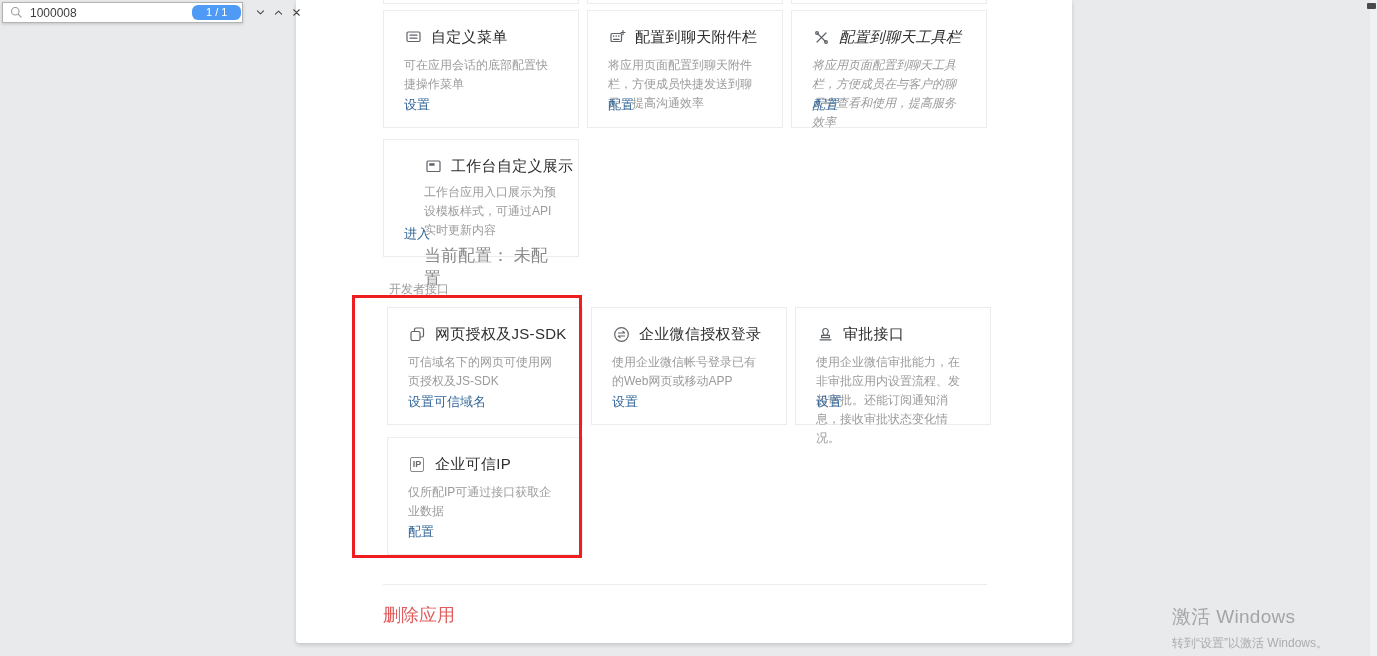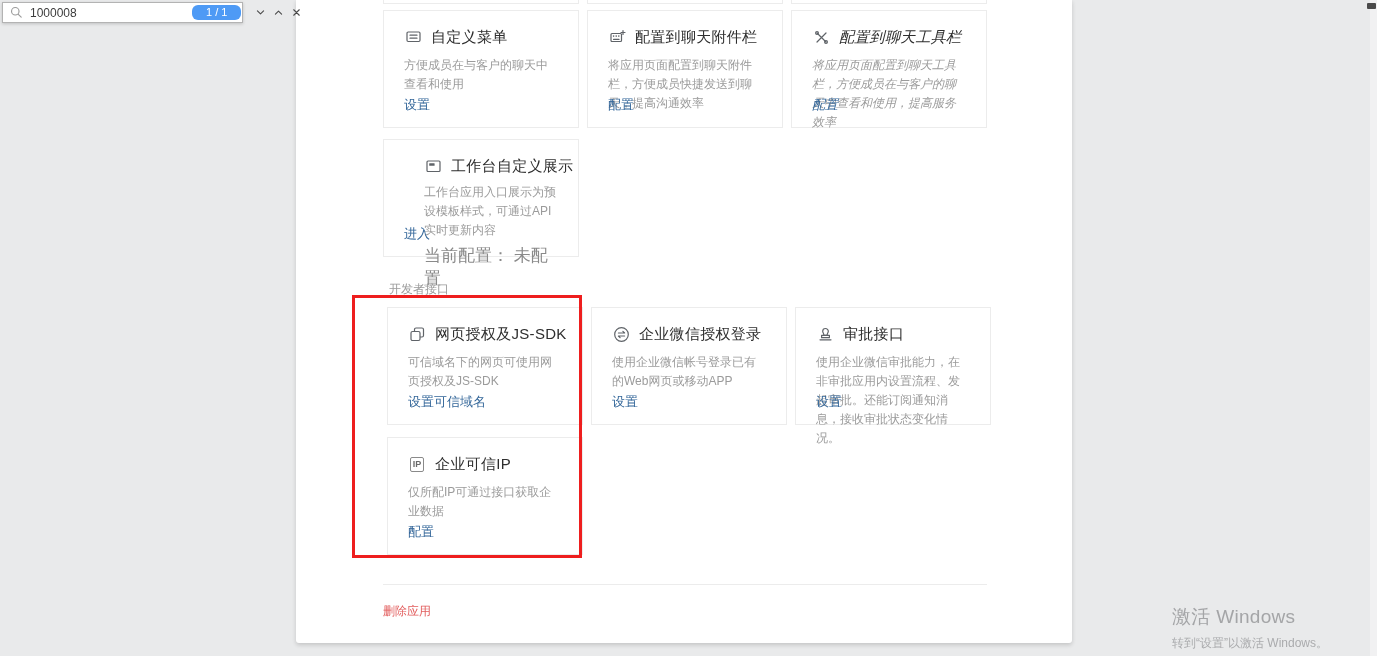--- a/index.html
+++ b/index.html
@@ -55,21 +55,21 @@
 
   .highlight-rect {
     position:absolute; left:352px; top:295px; width:230px; height:263px;
     border:3px solid #ee1e1e; pointer-events:none; z-index:20;
   }
 
   .divider { position:absolute; left:383px; top:584px; width:604px; height:1px; background:#ececec; }
 
   .delete-link {
     position:absolute; left:383px; top:603px;
-    font-size:12px; color:#e25d5d; text-decoration:none; cursor:pointer;
+    font-size:18px; color:#e25d5d; text-decoration:none; cursor:pointer;
   }
 
   
   .findbar {
     position:absolute; left:2px; top:2px; width:241px; height:21px;
     background:#fff; border:1px solid #b3b3b3; box-shadow:0 1px 3px rgba(0,0,0,.18);
     display:flex; align-items:center; padding:0 7px; gap:7px; z-index:30;
   }
   .findbar svg { stroke-linecap:round; stroke-linejoin:round; fill:none; }
   .find-query { flex:1; font-size:12px; color:#3c3c3c; border:none; outline:none; font-family:inherit; background:transparent; }
@@ -105,21 +105,21 @@
   <div class="card" style="left:383px; top:10px;">
     <div class="card-head">
       <span class="card-icon">
         <svg viewBox="0 0 17 17">
             <rect x="2" y="3" width="13" height="9.5" rx="1.2"></rect>
             <path d="M5 6.2h7M5 9.2h7"></path>
           </svg>
       </span>
       <span class="card-title">自定义菜单</span>
     </div>
-    <div class="card-desc">方便成员在与客户的聊天中查看和使用</div>
+    <div class="card-desc">可在应用会话的底部配置快捷操作菜单</div>
     <a class="card-link">设置</a>
   </div>
 
   <div class="card" style="left:587px; top:10px;">
     <div class="card-head">
       <span class="card-icon">
         <svg viewBox="0 0 17 17">
             <rect x="2" y="4.5" width="10.5" height="8" rx="1"></rect>
             <path d="M4.6 7.1h.01M7.2 7.1h.01M9.8 7.1h.01" stroke-width="1.6"></path>
             <path d="M4.6 10.4h5.4"></path>

